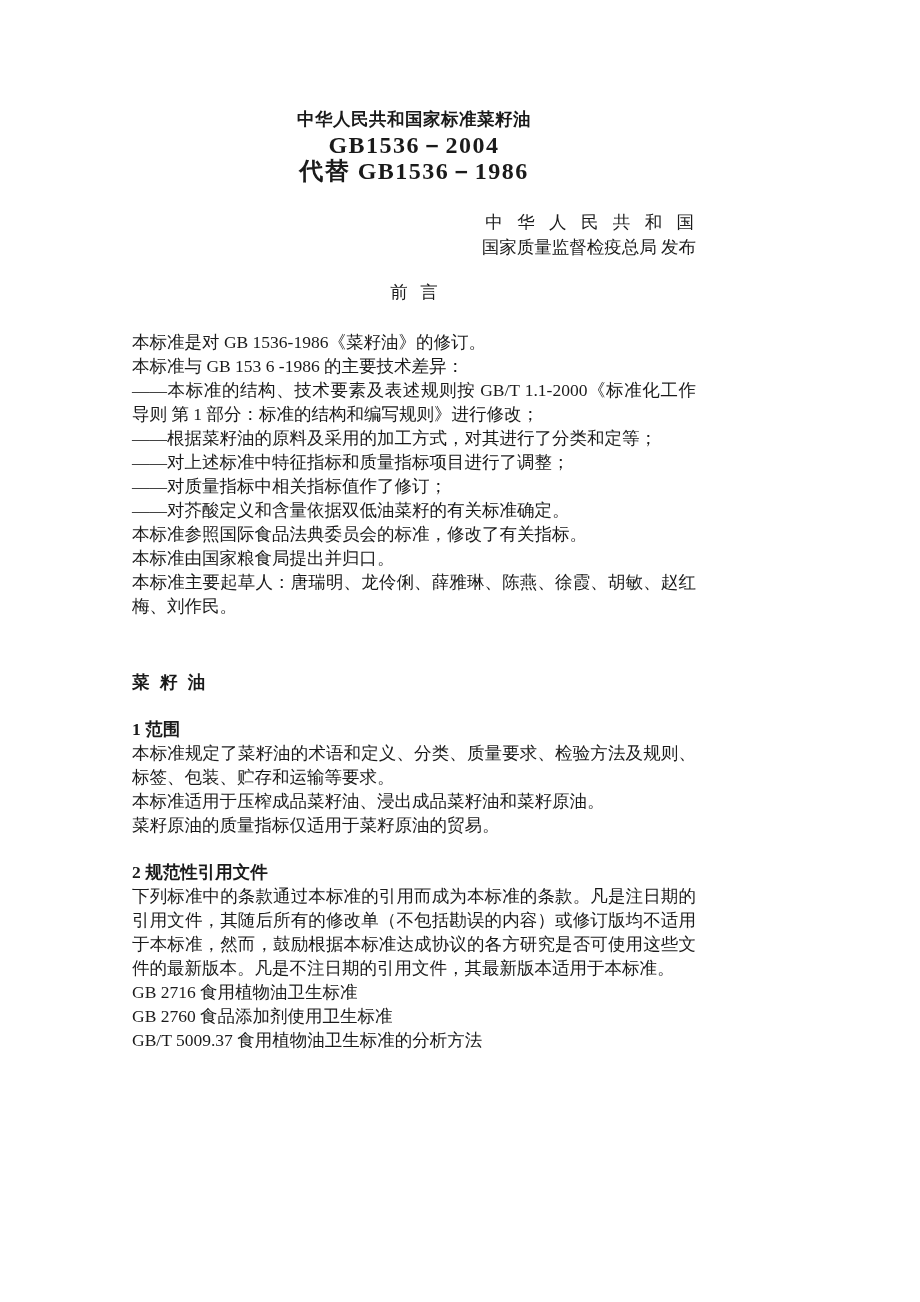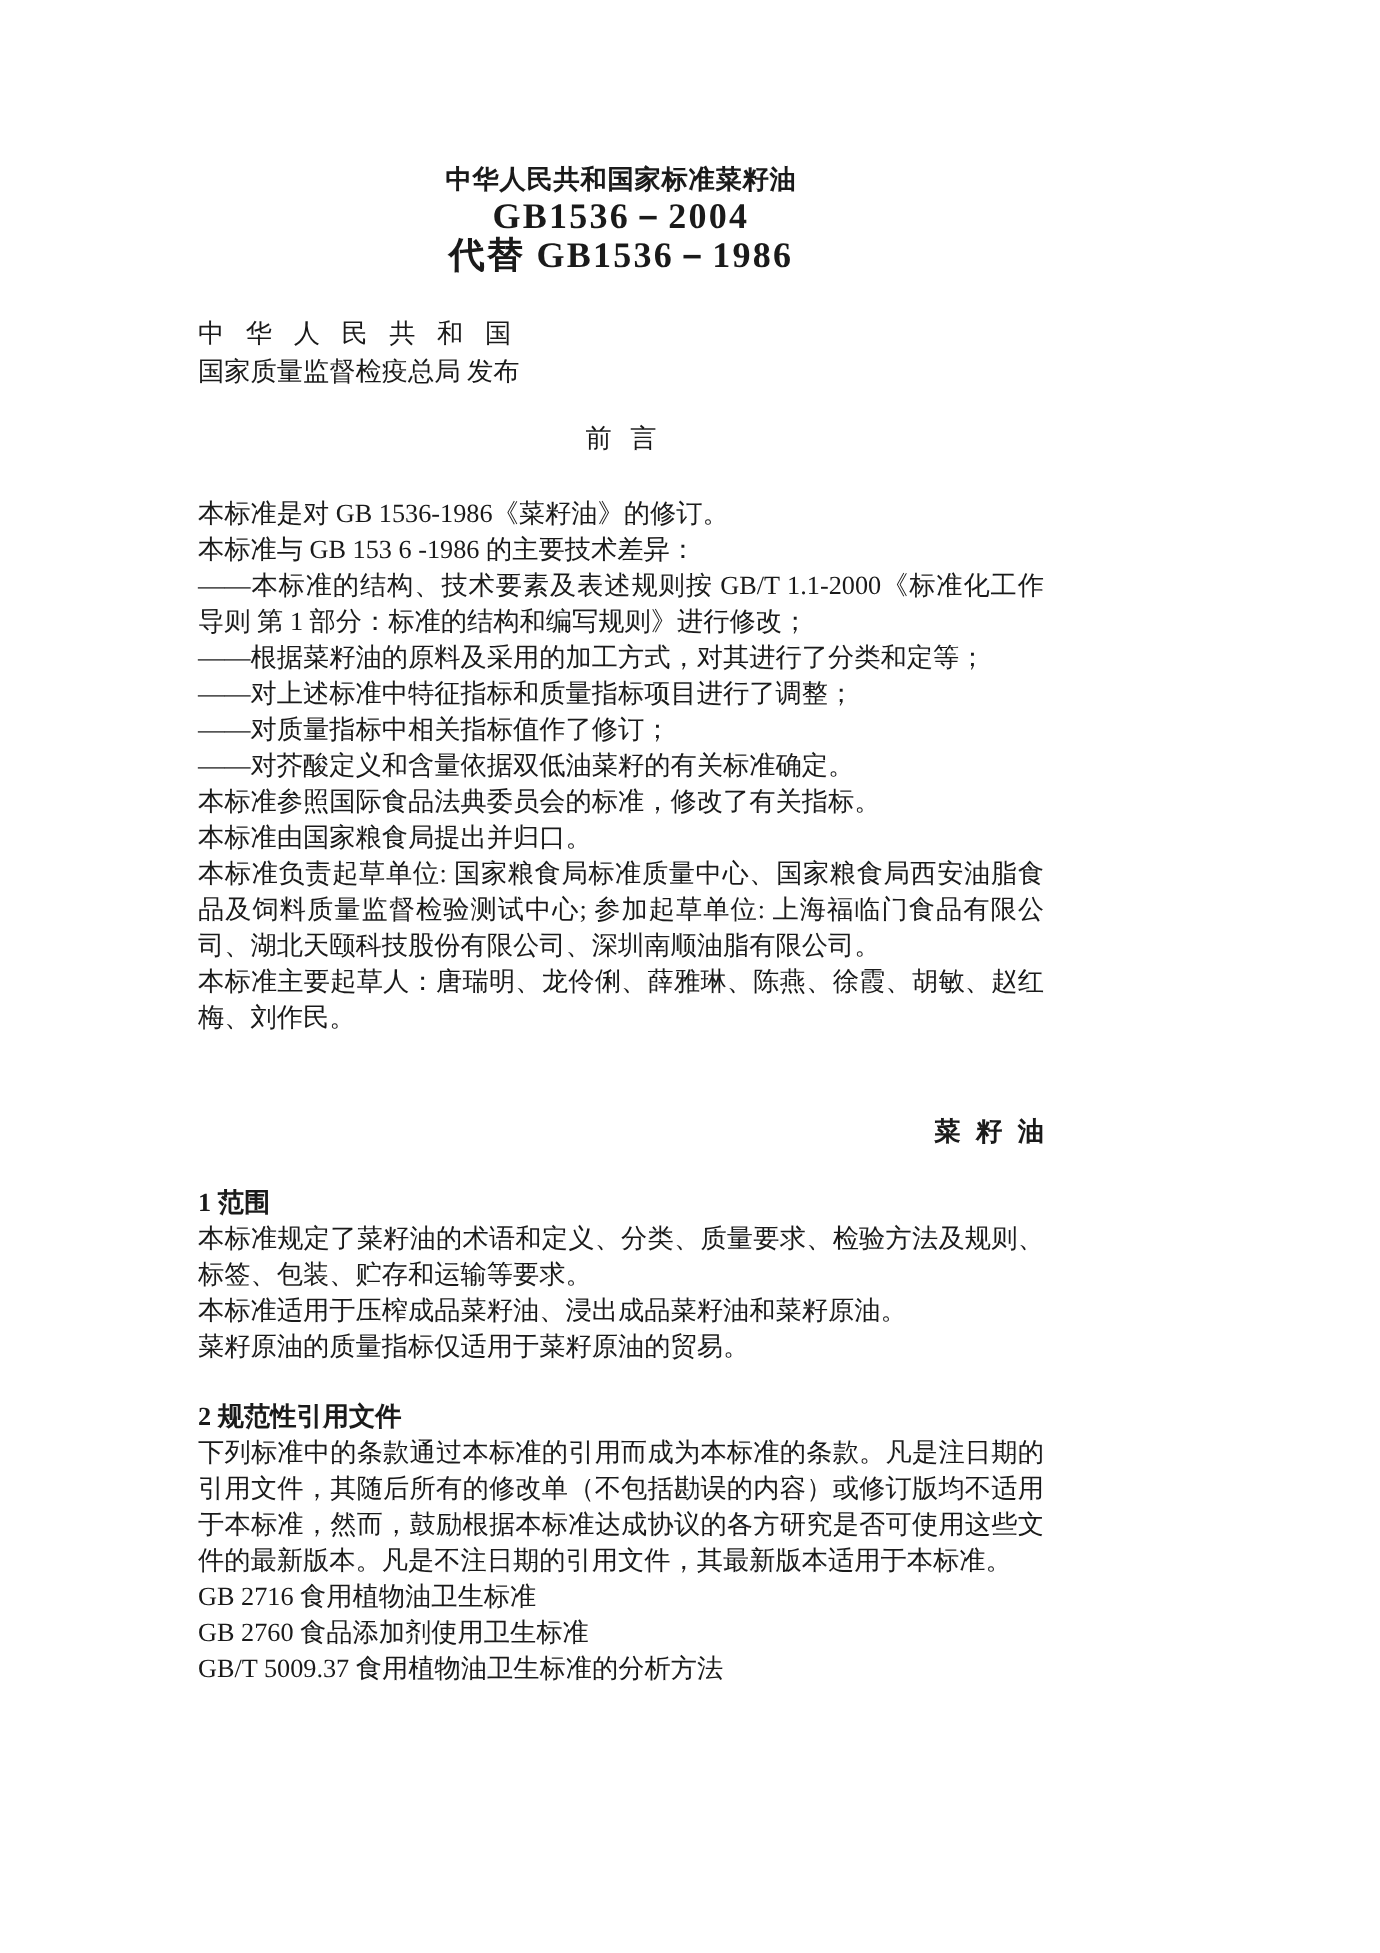--- a/index.html
+++ b/index.html
@@ -26,42 +26,42 @@
     letter-spacing: 0.5px;
   }
   .title-no {
     font-size: 24px;
     font-weight: bold;
     line-height: 26px;
     letter-spacing: 1.5px;
   }
   .issuer-block {
     margin-top: 26px;
-    text-align: left;
+    text-align: right;
   }
   .issuer-name {
     font-size: 17.5px;
     line-height: 25px;
     letter-spacing: 2px;
     word-spacing: 6px;
   }
   .issuer-dept {
     font-size: 17.5px;
     line-height: 25px;
   }
   .center-heading {
     margin-top: 20px;
     text-align: center;
     font-size: 17.5px;
     line-height: 24px;
     word-spacing: 8px;
   }
   .main-title {
     margin-top: 52px;
-    text-align: right;
+    text-align: left;
     font-size: 17.5px;
     font-weight: bold;
     line-height: 24px;
     word-spacing: 6px;
   }
   .foreword { margin-top: 26px; }
   p.body-line {
     margin: 0;
     font-size: 17.5px;
     line-height: 24px;
@@ -96,21 +96,20 @@
   <div class="foreword">
     <p class="body-line">本标准是对 GB 1536-1986《菜籽油》的修订。</p>
     <p class="body-line">本标准与 GB 153 6 -1986 的主要技术差异：</p>
     <p class="body-line">——本标准的结构、技术要素及表述规则按 GB/T 1.1-2000《标准化工作导则 第 1 部分：标准的结构和编写规则》进行修改；</p>
     <p class="body-line">——根据菜籽油的原料及采用的加工方式，对其进行了分类和定等；</p>
     <p class="body-line">——对上述标准中特征指标和质量指标项目进行了调整；</p>
     <p class="body-line">——对质量指标中相关指标值作了修订；</p>
     <p class="body-line">——对芥酸定义和含量依据双低油菜籽的有关标准确定。</p>
     <p class="body-line">本标准参照国际食品法典委员会的标准，修改了有关指标。</p>
     <p class="body-line">本标准由国家粮食局提出并归口。</p>
-    <p class="body-line">本标准负责起草单位: 国家粮食局标准质量中心、国家粮食局西安油脂食品及饲料质量监督检验测试中心; 参加起草单位: 上海福临门食品有限公司、湖北天颐科技股份有限公司、深圳南顺油脂有限公司。</p>
     <p class="body-line">本标准主要起草人：唐瑞明、龙伶俐、薛雅琳、陈燕、徐霞、胡敏、赵红梅、刘作民。</p>
   </div>
 
   <div class="main-title">菜 籽 油</div>
 
   <div>
     <h3 class="section-heading">1 范围</h3>
     <p class="body-line">本标准规定了菜籽油的术语和定义、分类、质量要求、检验方法及规则、标签、包装、贮存和运输等要求。</p>
     <p class="body-line">本标准适用于压榨成品菜籽油、浸出成品菜籽油和菜籽原油。</p>
     <p class="body-line">菜籽原油的质量指标仅适用于菜籽原油的贸易。</p>

